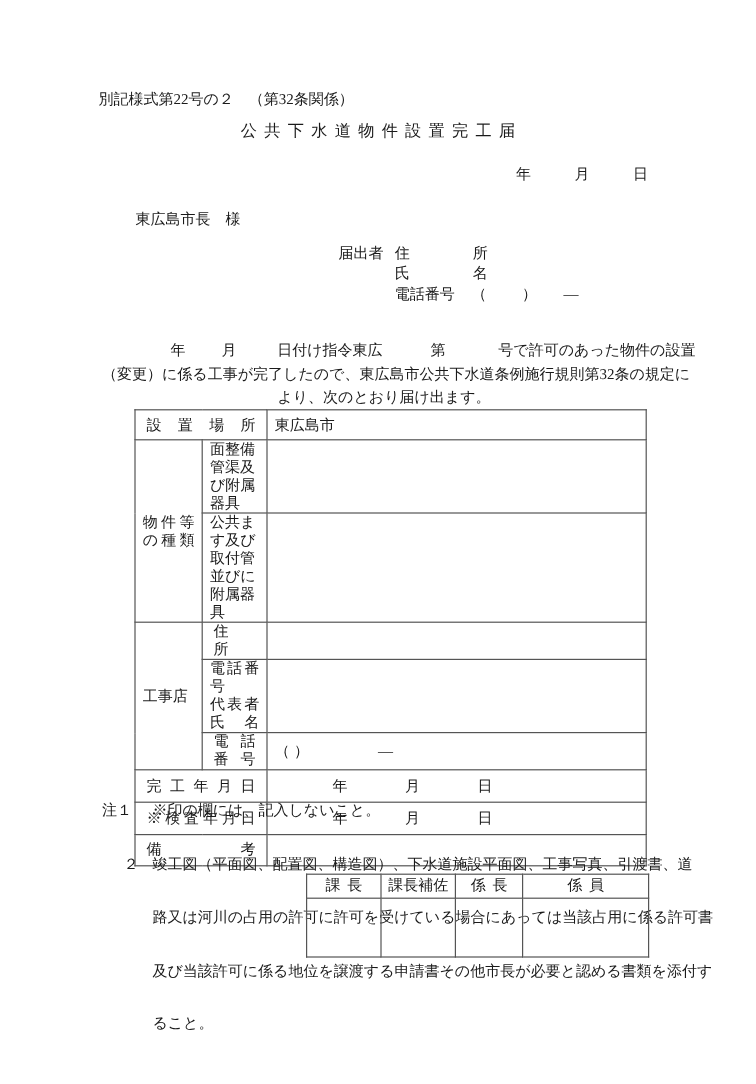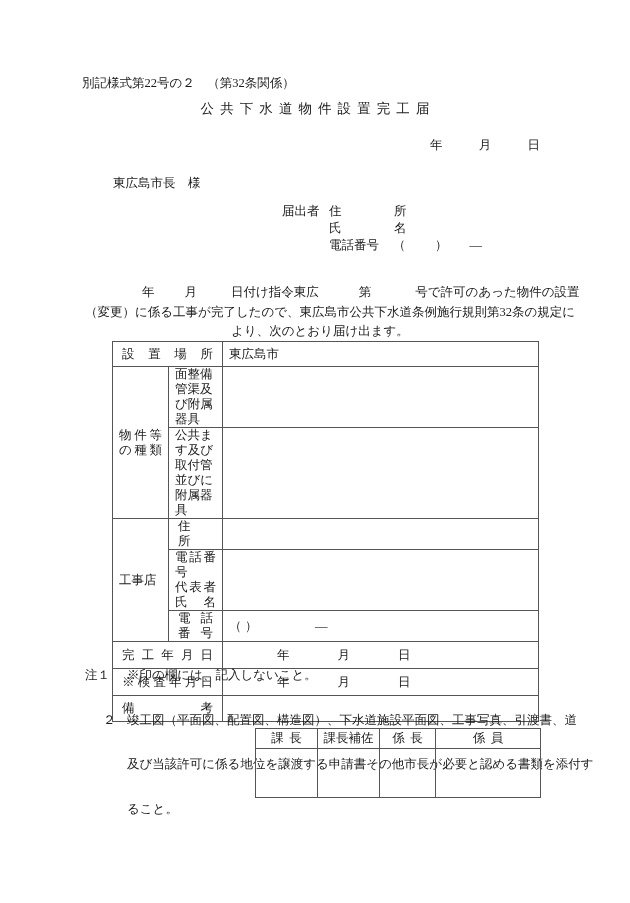--- a/index.html
+++ b/index.html
@@ -278,20 +278,23 @@
   </table>
 
   <div class="abs" id="notes">
     <span class="ln">
       <span class="num1"><span>注</span><span>１</span></span><span>※印の欄には、記入しないこと。</span>
     </span>
     <span class="ln">
       <span class="num2">２</span><span>竣工図（平面図、配置図、構造図）、下水道施設平面図、工事写真、引渡書、道</span>
     </span>
     <span class="ln">
+      <span class="cont"></span><span>路又は河川の占用の許可に許可を受けている場合にあっては当該占用に係る許可書</span>
+    </span>
+    <span class="ln">
       <span class="cont"></span><span>及び当該許可に係る地位を譲渡する申請書その他市長が必要と認める書類を添付す</span>
     </span>
     <span class="ln">
       <span class="cont"></span><span>ること。</span>
     </span>
   </div>
 
   <table id="stamp-table">
     <colgroup>
       <col class="s1">

